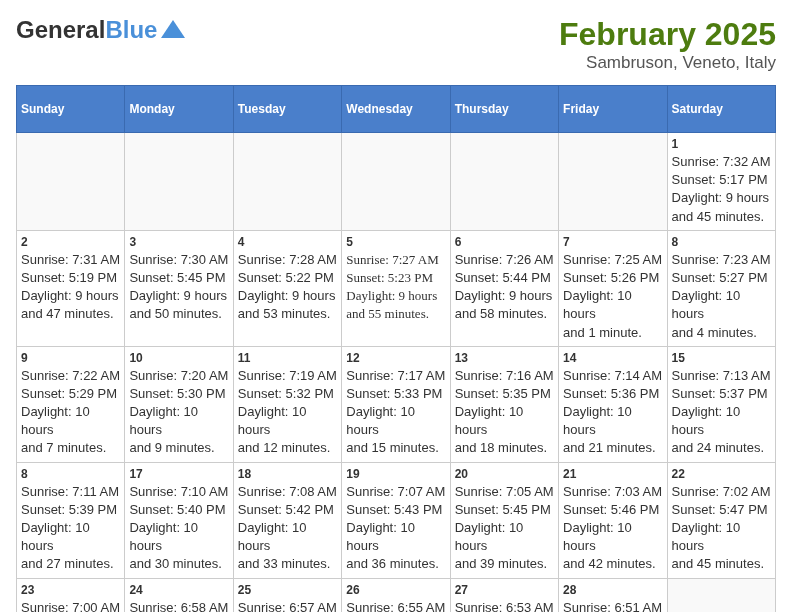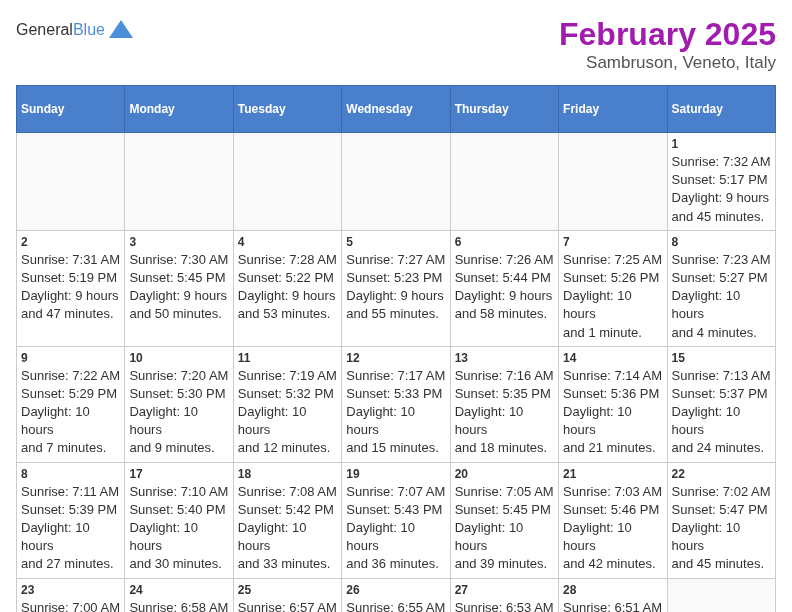--- a/index.html
+++ b/index.html
@@ -14,40 +14,40 @@
       display: flex;
       justify-content: space-between;
       align-items: flex-start;
       margin-bottom: 12px;
     }
     .logo {
       display: flex;
       align-items: center;
     }
     .logo-text {
-      font-size: 16px;
-      font-weight: normal;
+      font-size: 24px;
+      font-weight: bold;
       color: #333;
       line-height: 1.1;
     }
     .logo-text span {
       color: #4a90d9;
     }
     .logo-icon {
       width: 28px;
       height: 28px;
       margin-left: 2px;
     }
     .title-block {
       text-align: right;
     }
     .month-title {
       font-size: 32px;
       font-weight: bold;
-      color: #a21caf;
+      color: #4d7c0f;
     }
     .subtitle {
       font-size: 17px;
       color: #555;
     }
     table {
       width: 100%;
       border-collapse: collapse;
       table-layout: fixed;
     }
@@ -149,21 +149,21 @@
         </td>
         <td>
           <span class="day-num">4</span>
           <div class="day-info" style="white-space: pre-line;">Sunrise: 7:28 AM
 Sunset: 5:22 PM
 Daylight: 9 hours
 and 53 minutes.</div>
         </td>
         <td>
           <span class="day-num">5</span>
-          <div class="day-info" style="white-space: pre-line;">Sunrise: 7:27 AM
+          <div class="day-info" style="white-space: pre-line; font-family: Liberation Serif, serif;">Sunrise: 7:27 AM
 Sunset: 5:23 PM
 Daylight: 9 hours
 and 55 minutes.</div>
         </td>
         <td>
           <span class="day-num">6</span>
           <div class="day-info" style="white-space: pre-line;">Sunrise: 7:26 AM
 Sunset: 5:44 PM
 Daylight: 9 hours
 and 58 minutes.</div>

